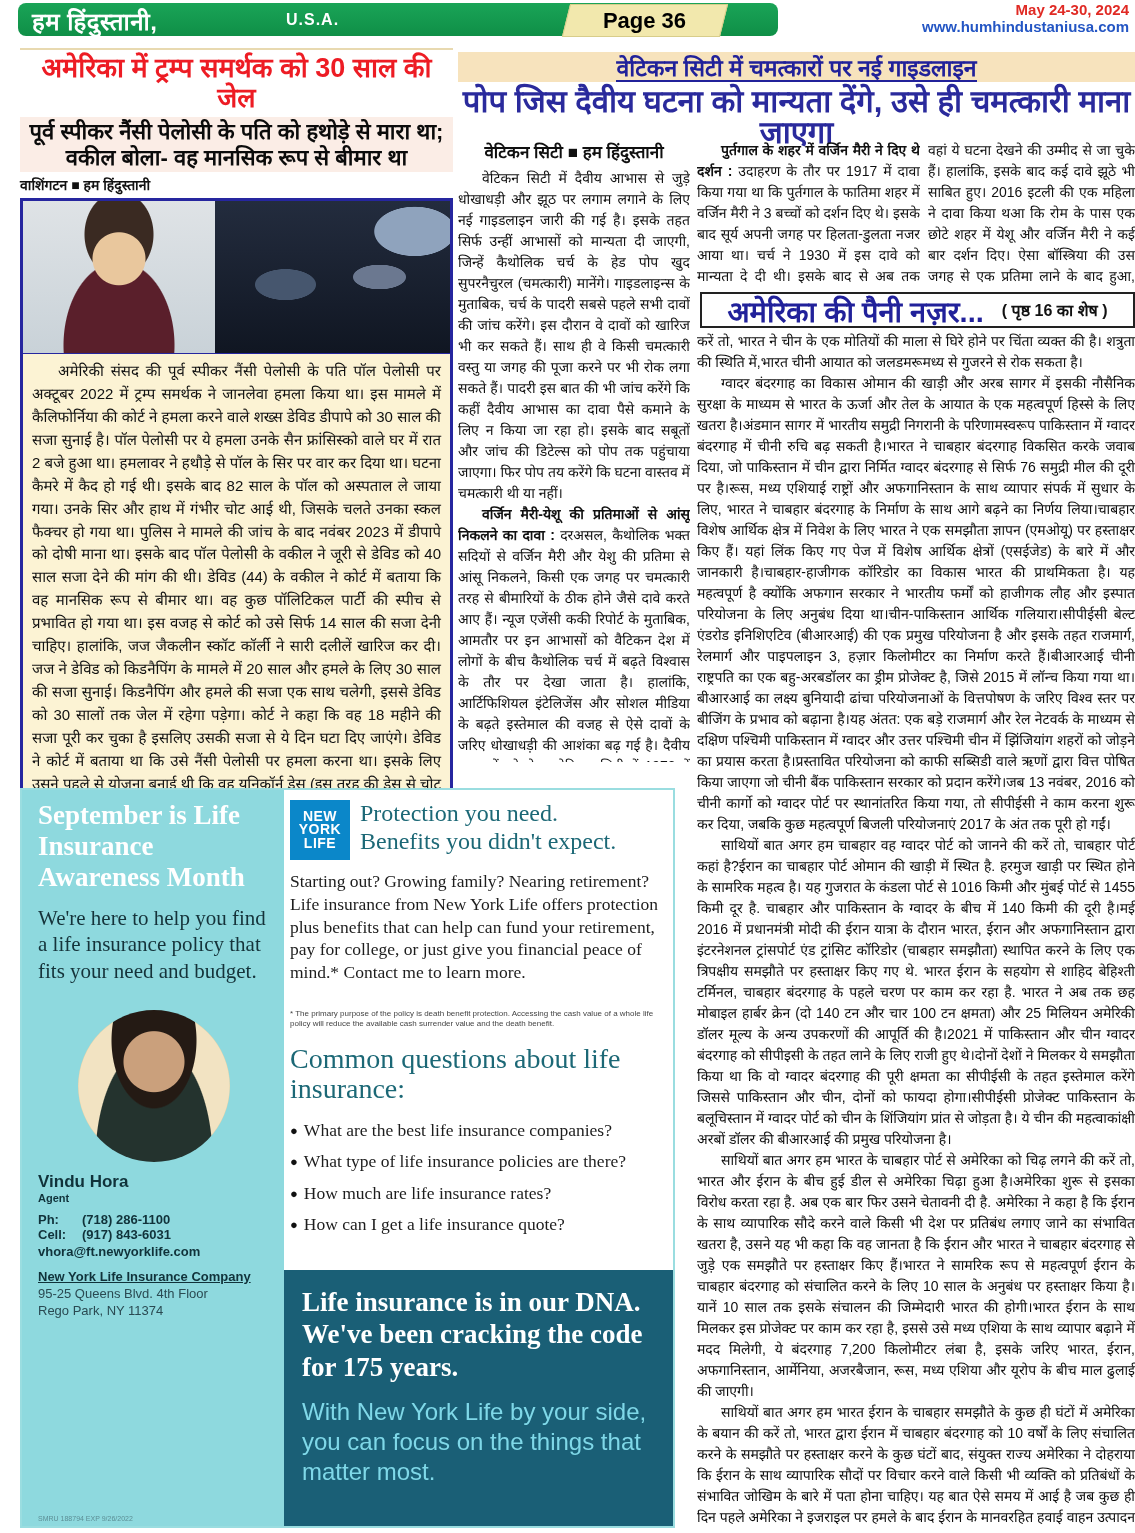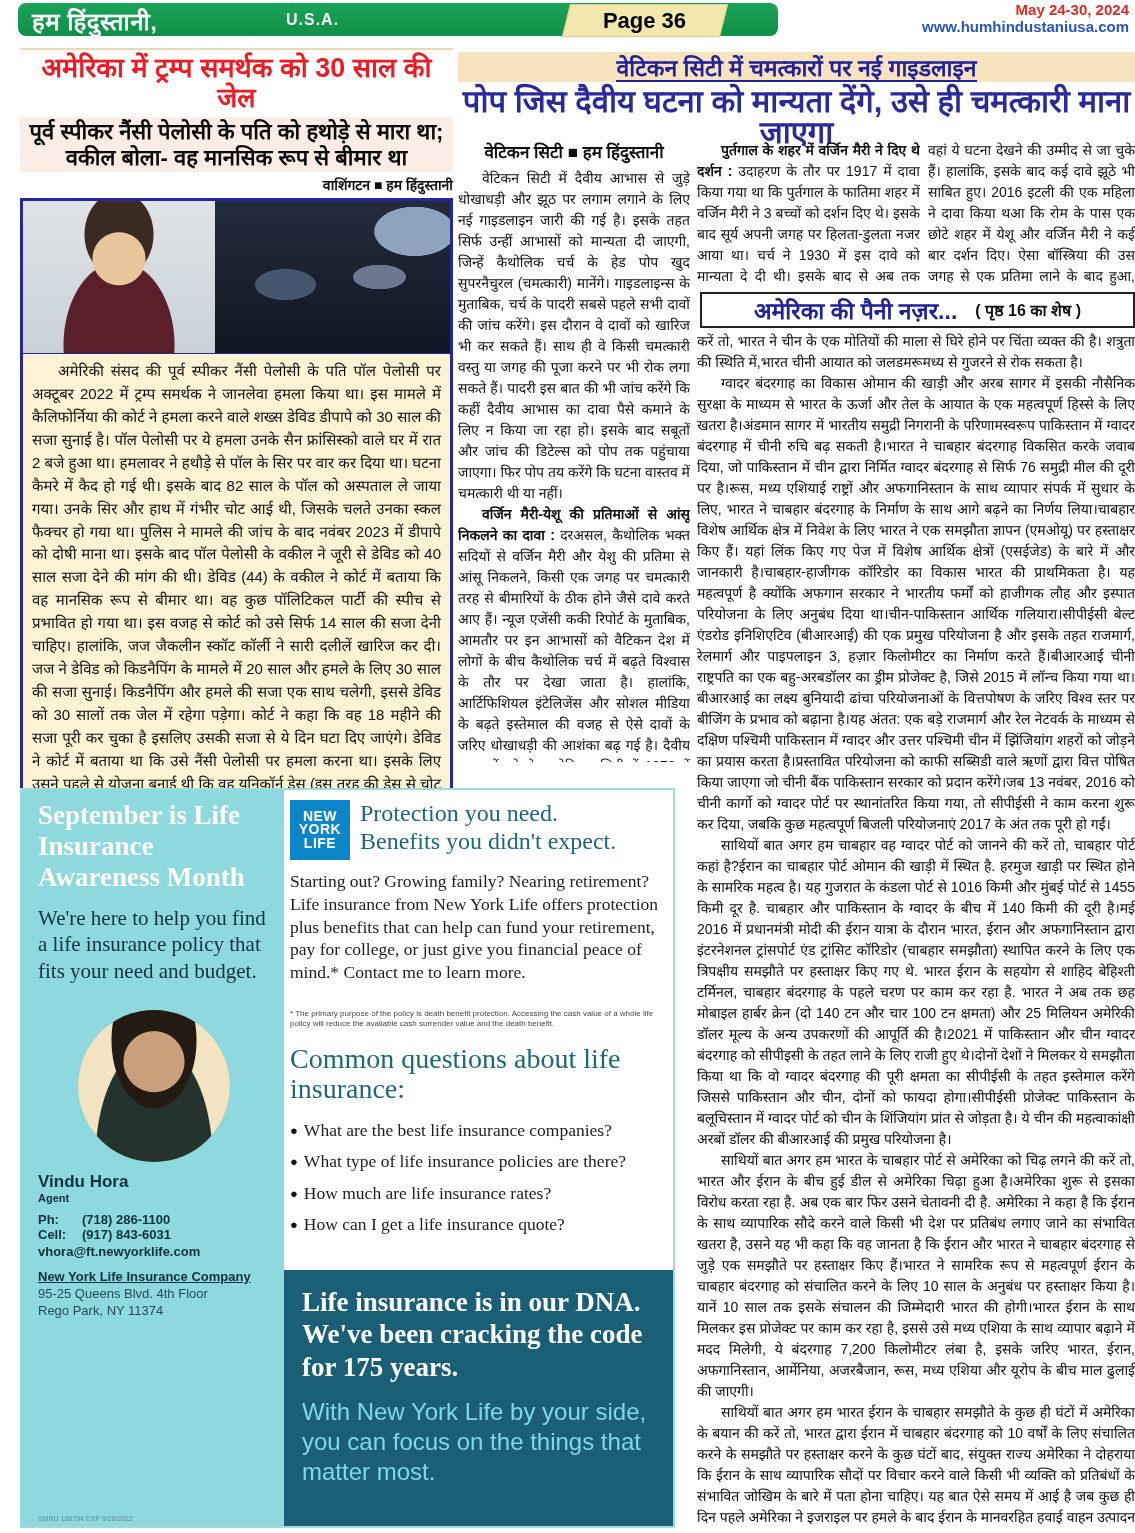--- a/index.html
+++ b/index.html
@@ -15,21 +15,21 @@
   .page-tag span{transform:skewX(14deg);font-size:22px;font-weight:bold;color:#000;}
   .issue-info{position:absolute;right:6px;top:2px;text-align:right;line-height:1.1;}
   .issue-date{font-size:15px;font-weight:bold;color:#e02a24;}
   .website{font-size:15px;font-weight:bold;color:#2456c4;}
   
   .pelosi{position:absolute;left:20px;top:48px;width:433px;}
   .pelosi-headline{font-size:27px;font-weight:bold;color:#ed1c24;text-align:center;line-height:1.1;
      border-top:2px solid #e8d9b0;padding-top:4px;}
   .pelosi-subhead{font-size:22px;font-weight:bold;color:#0b0b0b;text-align:center;line-height:1.15;
      background:#fbede6;margin-top:4px;padding:2px 0;}
-  .pelosi-byline{font-size:14px;font-weight:bold;text-align:right;margin-top:3px;}
+  .pelosi-byline{font-size:14px;font-weight:bold;text-align:left;margin-top:3px;}
   .pelosi-box{margin-top:4px;border:3px solid #26269f;background:#fcf3d4;}
   .pelosi-photo{display:flex;height:152px;overflow:hidden;border-bottom:1px solid #26269f;}
   .photo-left{width:45%;background:radial-gradient(circle at 50% 38%, #e9c79d 0 26px, transparent 27px),
      radial-gradient(ellipse at 50% 22%, #3a2a22 0 34px, transparent 35px),
      radial-gradient(ellipse at 50% 95%, #5a1f2b 0 55px, transparent 56px),
      linear-gradient(#dfe3e6,#c9d2d8);}
   .photo-right{width:55%;background:radial-gradient(ellipse at 30% 55%, #46566e 0 30px, transparent 31px),
      radial-gradient(ellipse at 70% 50%, #6b7890 0 26px, transparent 27px),
      radial-gradient(ellipse at 85% 20%, #8fa3bd 0 40px, transparent 41px),
      linear-gradient(#232c3e,#101622);}
@@ -44,21 +44,21 @@
   .news-col{position:absolute;font-size:14px;line-height:1.5;text-align:justify;overflow:hidden;color:#101010;}
   .news-col p{margin:0;text-indent:24px;}
   .col-byline{font-size:17px;font-weight:bold;text-align:center;text-indent:0 !important;margin-bottom:2px !important;}
   .lead-in{font-weight:bold;}
   .v-col1{left:458px;top:140px;width:232px;height:622px;}
   .v-col2{left:697px;top:140px;width:223px;height:148px;}
   .v-col3{left:928px;top:140px;width:207px;height:148px;}
   
   .paini-box{position:absolute;left:700px;top:292px;width:431px;height:32px;border:2px solid #222;
      background:#fff;display:flex;align-items:center;justify-content:center;gap:18px;}
-  .paini-title{font-size:23px;font-weight:bold;color:#21219a;}
+  .paini-title{font-size:29px;font-weight:bold;color:#21219a;}
   .paini-cont{font-size:16px;font-weight:bold;color:#111;}
   .paini-text{position:absolute;left:697px;top:331px;width:438px;height:1196px;
      font-size:14px;line-height:1.5;text-align:justify;overflow:hidden;color:#0d0d0d;}
   .paini-text p{margin:0;text-indent:24px;}
   
   .ad{position:absolute;left:20px;top:788px;width:655px;height:740px;display:flex;
       border:2px solid #9adde0;box-sizing:border-box;background:#4d7c0f;}
   .ad-left{width:262px;background:#8ed9de;display:flex;flex-direction:column;padding:10px 14px 4px 16px;box-sizing:border-box;}
   .ad-awareness-title{font-family:"Liberation Serif",serif;font-size:27px;font-weight:bold;color:#fff;line-height:1.15;}
   .ad-awareness-body{font-family:"Liberation Serif",serif;font-size:21px;color:#15333a;line-height:1.25;margin-top:12px;}

